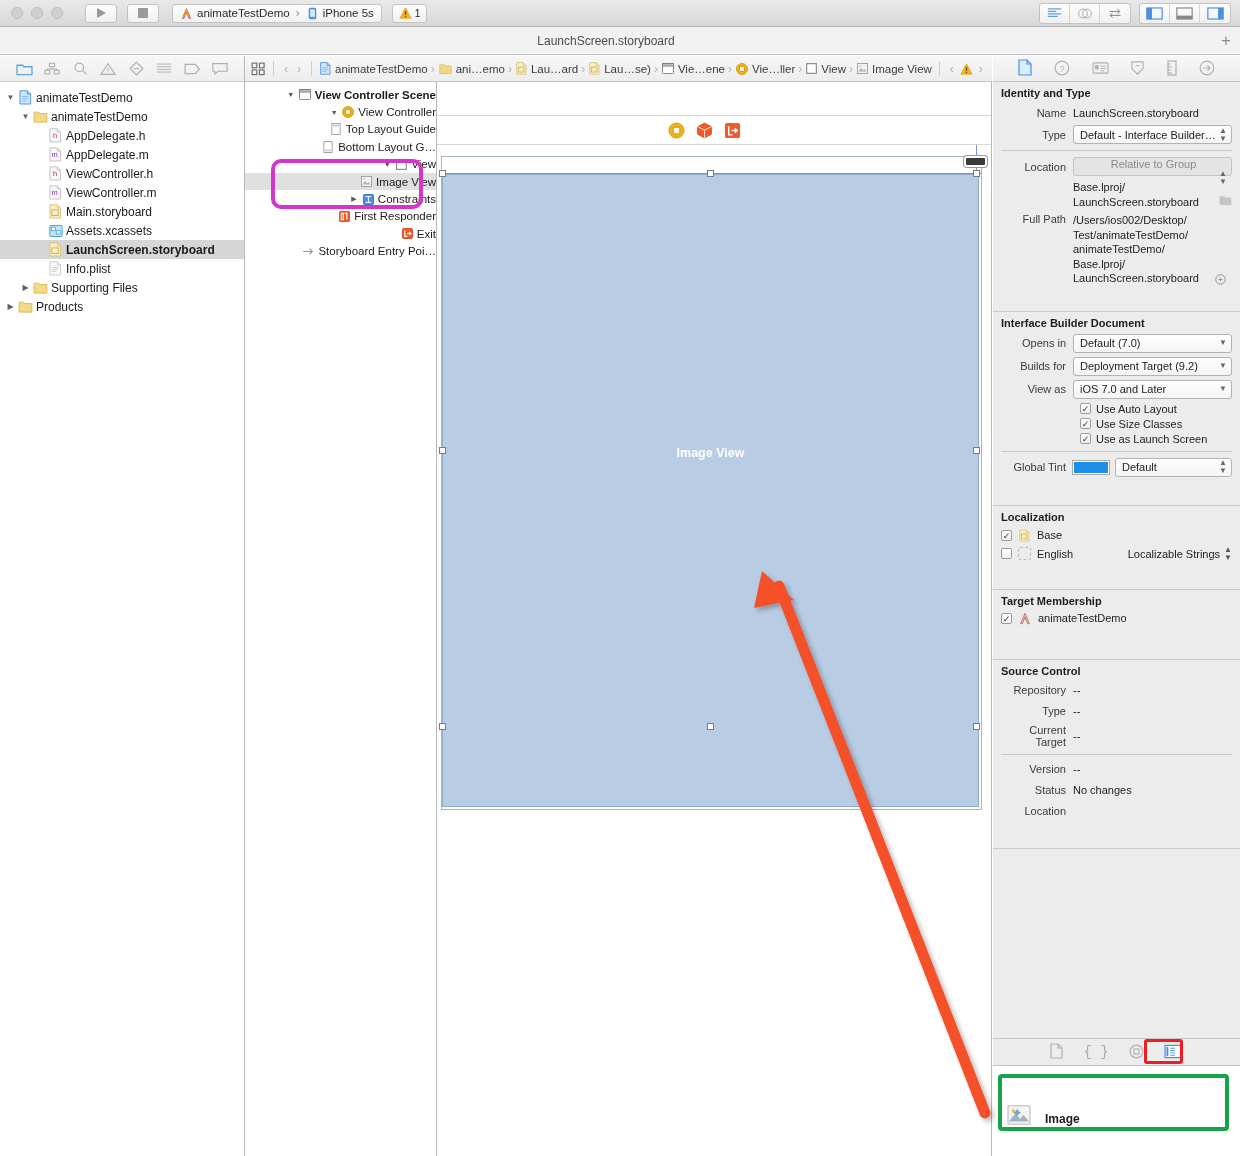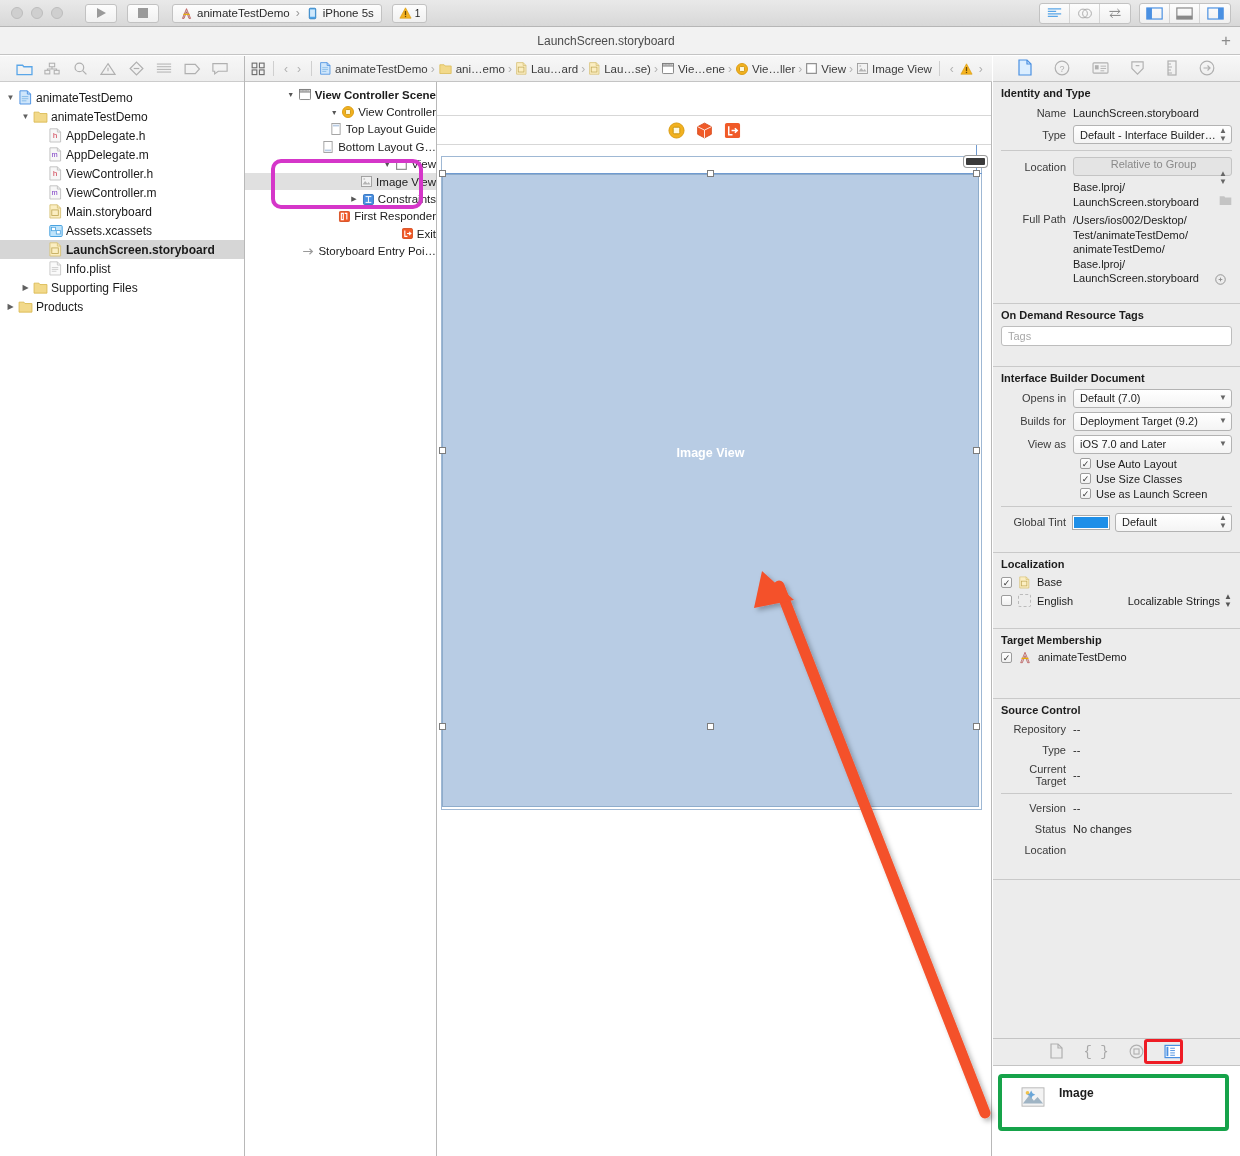--- a/index.html
+++ b/index.html
@@ -163,21 +163,21 @@
   .inspector {
     position: absolute; left: 993px; top: 56px; width: 247px; height: 1100px;
     background: #ececec; font-size: 11px;
   }
   .insp-tabs {
     height: 26px; background: linear-gradient(to bottom,#f7f7f7,#ededed);
     border-bottom: 1px solid #c4c4c4; display: flex; align-items: center;
     justify-content: space-around; padding: 0 14px;
   }
   .insp-body { height: 974px; overflow: hidden; background: #ececec; }
-  .sec { border-bottom: 1px solid #c9c9c9; padding: 5px 8px 16px 8px; }
+  .sec { border-bottom: 1px solid #c9c9c9; padding: 5px 8px 24px 8px; }
   .sec-title { font-weight: bold; font-size: 11px; color: #1c1c1c; margin-bottom: 5px; }
   .frow { display: flex; align-items: center; margin-bottom: 4px; min-height: 17px; }
   .flab { width: 72px; text-align: right; padding-right: 7px; color: #3a3a3a; font-size: 11px; flex: none; }
   .fval { font-size: 11px; color: #1c1c1c; }
   .fsel {
     flex: 1; height: 19px; border: 1px solid #b3b3b3; border-radius: 3px;
     background: linear-gradient(to bottom,#fff,#f4f4f4);
     display: flex; align-items: center; padding: 0 4px 0 6px; font-size: 11px;
     position: relative;
   }
@@ -206,21 +206,21 @@
   
   .lib-tabs {
     position: absolute; left: 0; top: 982px; width: 247px; height: 28px;
     background: #ececec; border-top: 1px solid #c4c4c4; border-bottom: 1px solid #c4c4c4;
     display: flex; align-items: center; justify-content: center; gap: 20px;
   }
   .lib-list {
     position: absolute; left: 0; top: 1010px; width: 247px; height: 146px;
     background: #fff;
   }
-  .lib-item { display: flex; align-items: flex-start; gap: 14px; height: 40px; padding-left: 28px; margin-top: 20px; }
+  .lib-item { display: flex; align-items: flex-end; gap: 14px; height: 40px; padding-left: 14px; margin-top: 20px; }
   .lib-item .lname { font-weight: bold; font-size: 12px; }
 
   .red-box {
     position: absolute; left: 1144px; top: 1039px; width: 39px; height: 25px;
     border: 3px solid #ee1c25; border-radius: 3px; pointer-events: none;
   }
   .green-box {
     position: absolute; left: 998px; top: 1074px; width: 231px; height: 57px;
     border: 4px solid #16a34a; border-radius: 4px; pointer-events: none;
   }
@@ -834,28 +834,20 @@
 LaunchScreen.storyboard</div>
         </div>
         <div style="text-align:right;margin-top:-16px;margin-right:6px;">
           <svg width="11" height="11" viewBox="0 0 12 12">
             <circle cx="6" cy="6" r="5.2" fill="none" stroke="#8d8d8d" stroke-width="1"></circle>
             <path d="M4 6h4M6 4v4" stroke="#8d8d8d" stroke-width="1"></path>
           </svg>
         </div>
       </div>
 
-      <div class="sec">
-        <div class="sec-title">On Demand Resource Tags</div>
-        <div class="frow">
-          <div class="textfield" placeholder="Tags">
-            <span>Tags</span>
-          </div>
-        </div>
-      </div>
 
       <div class="sec">
         <div class="sec-title">Interface Builder Document</div>
         <div class="frow">
           <div class="flab">Opens in</div>
           <div class="fsel">
             <span>Default (7.0)</span>
             <span class="arrowdn">▼</span>
           </div>
         </div>

